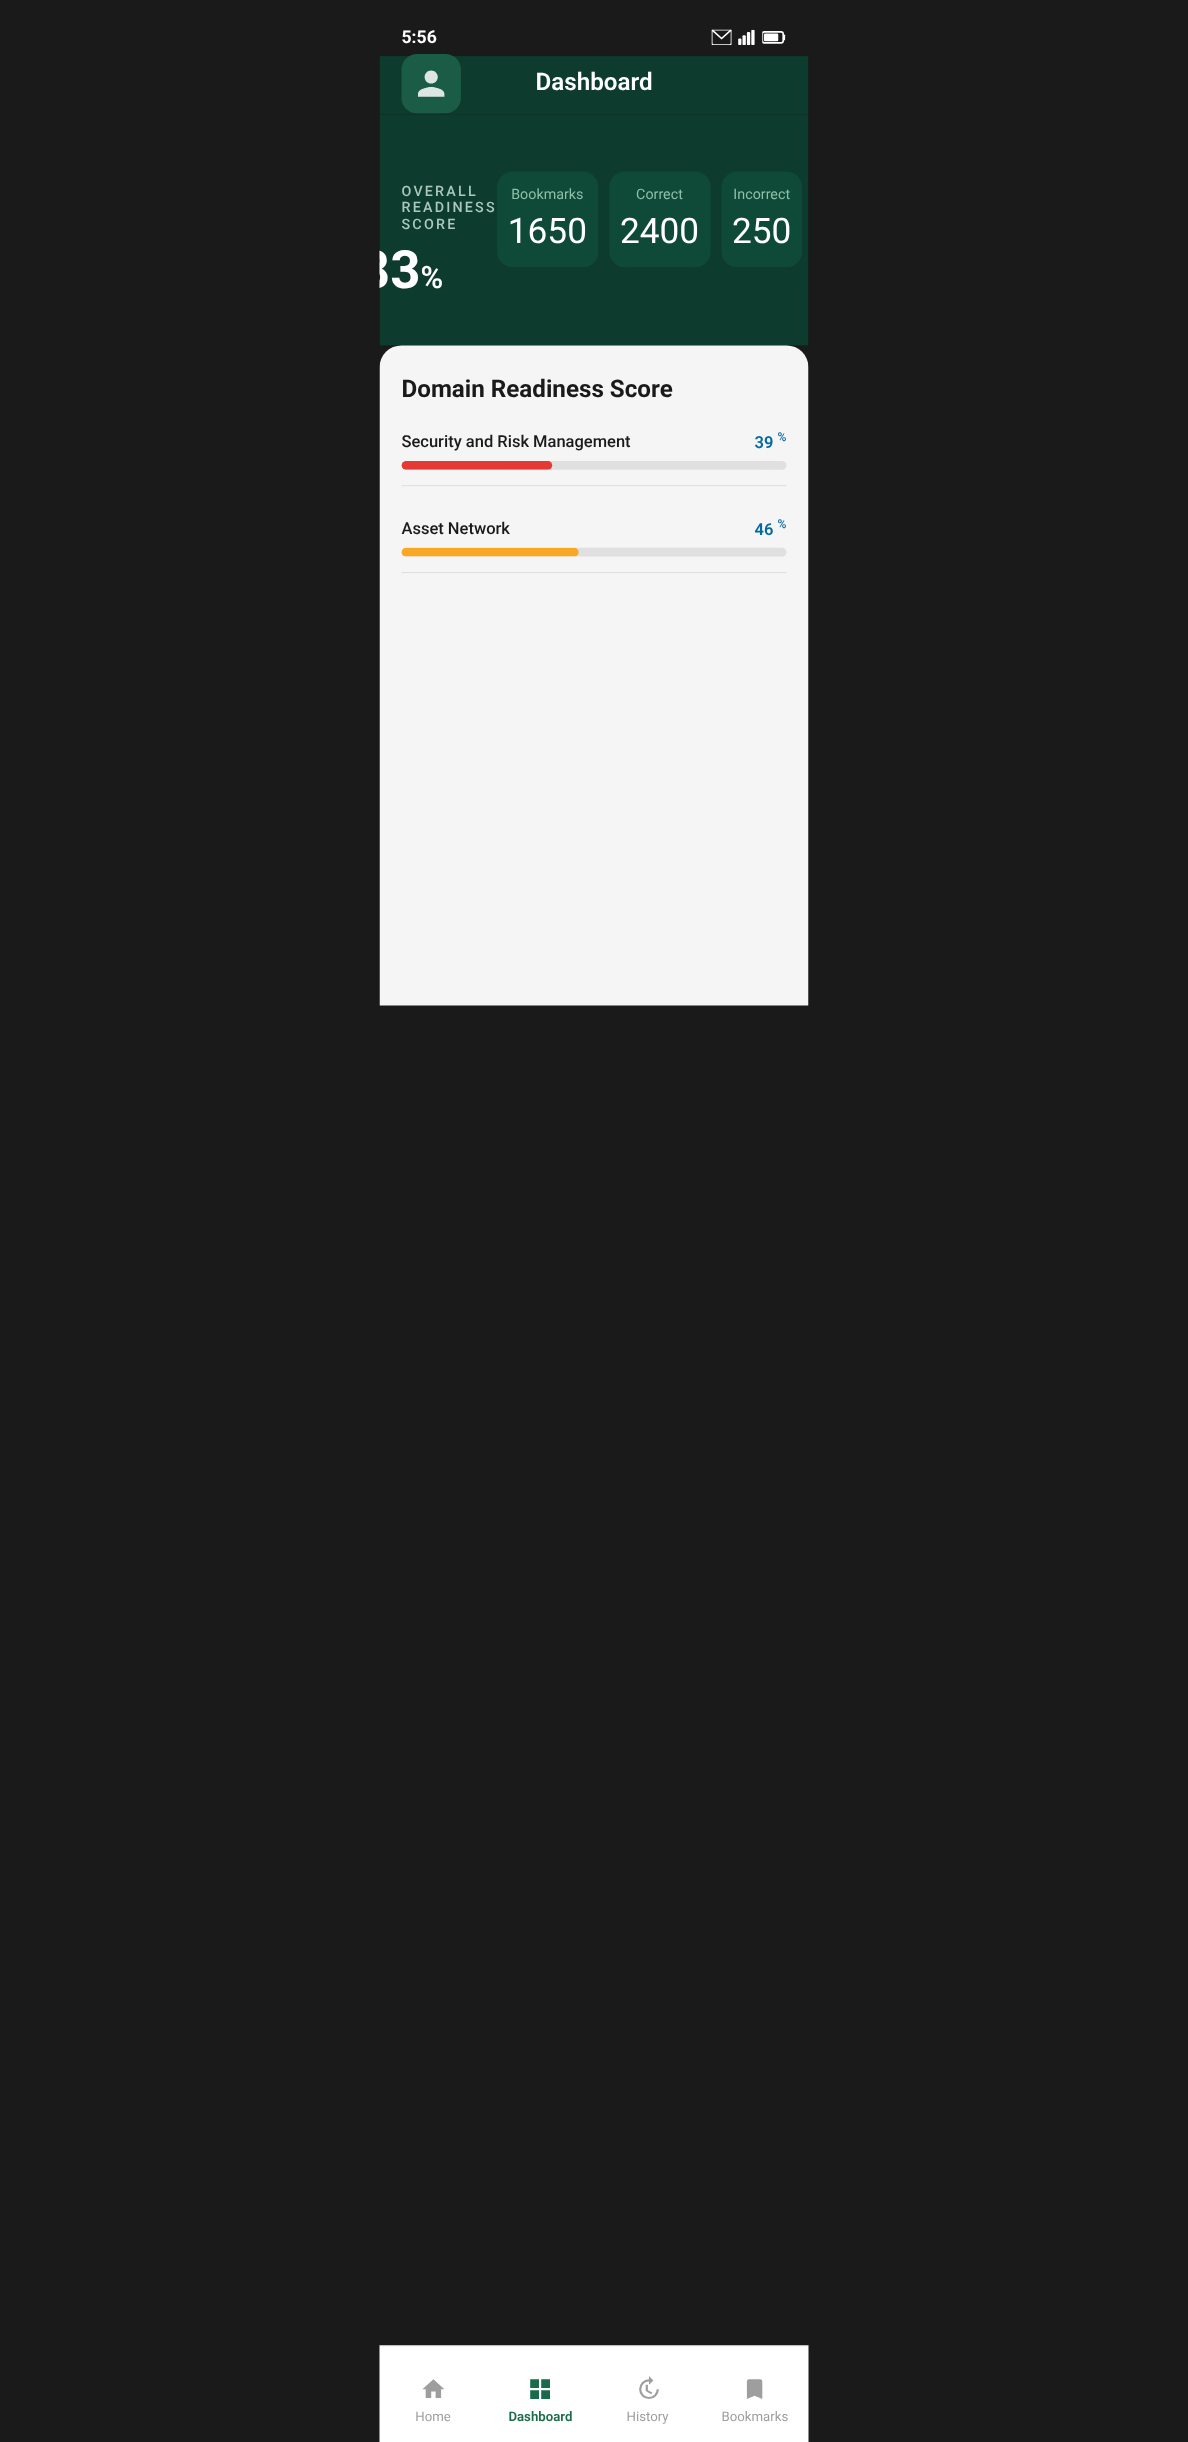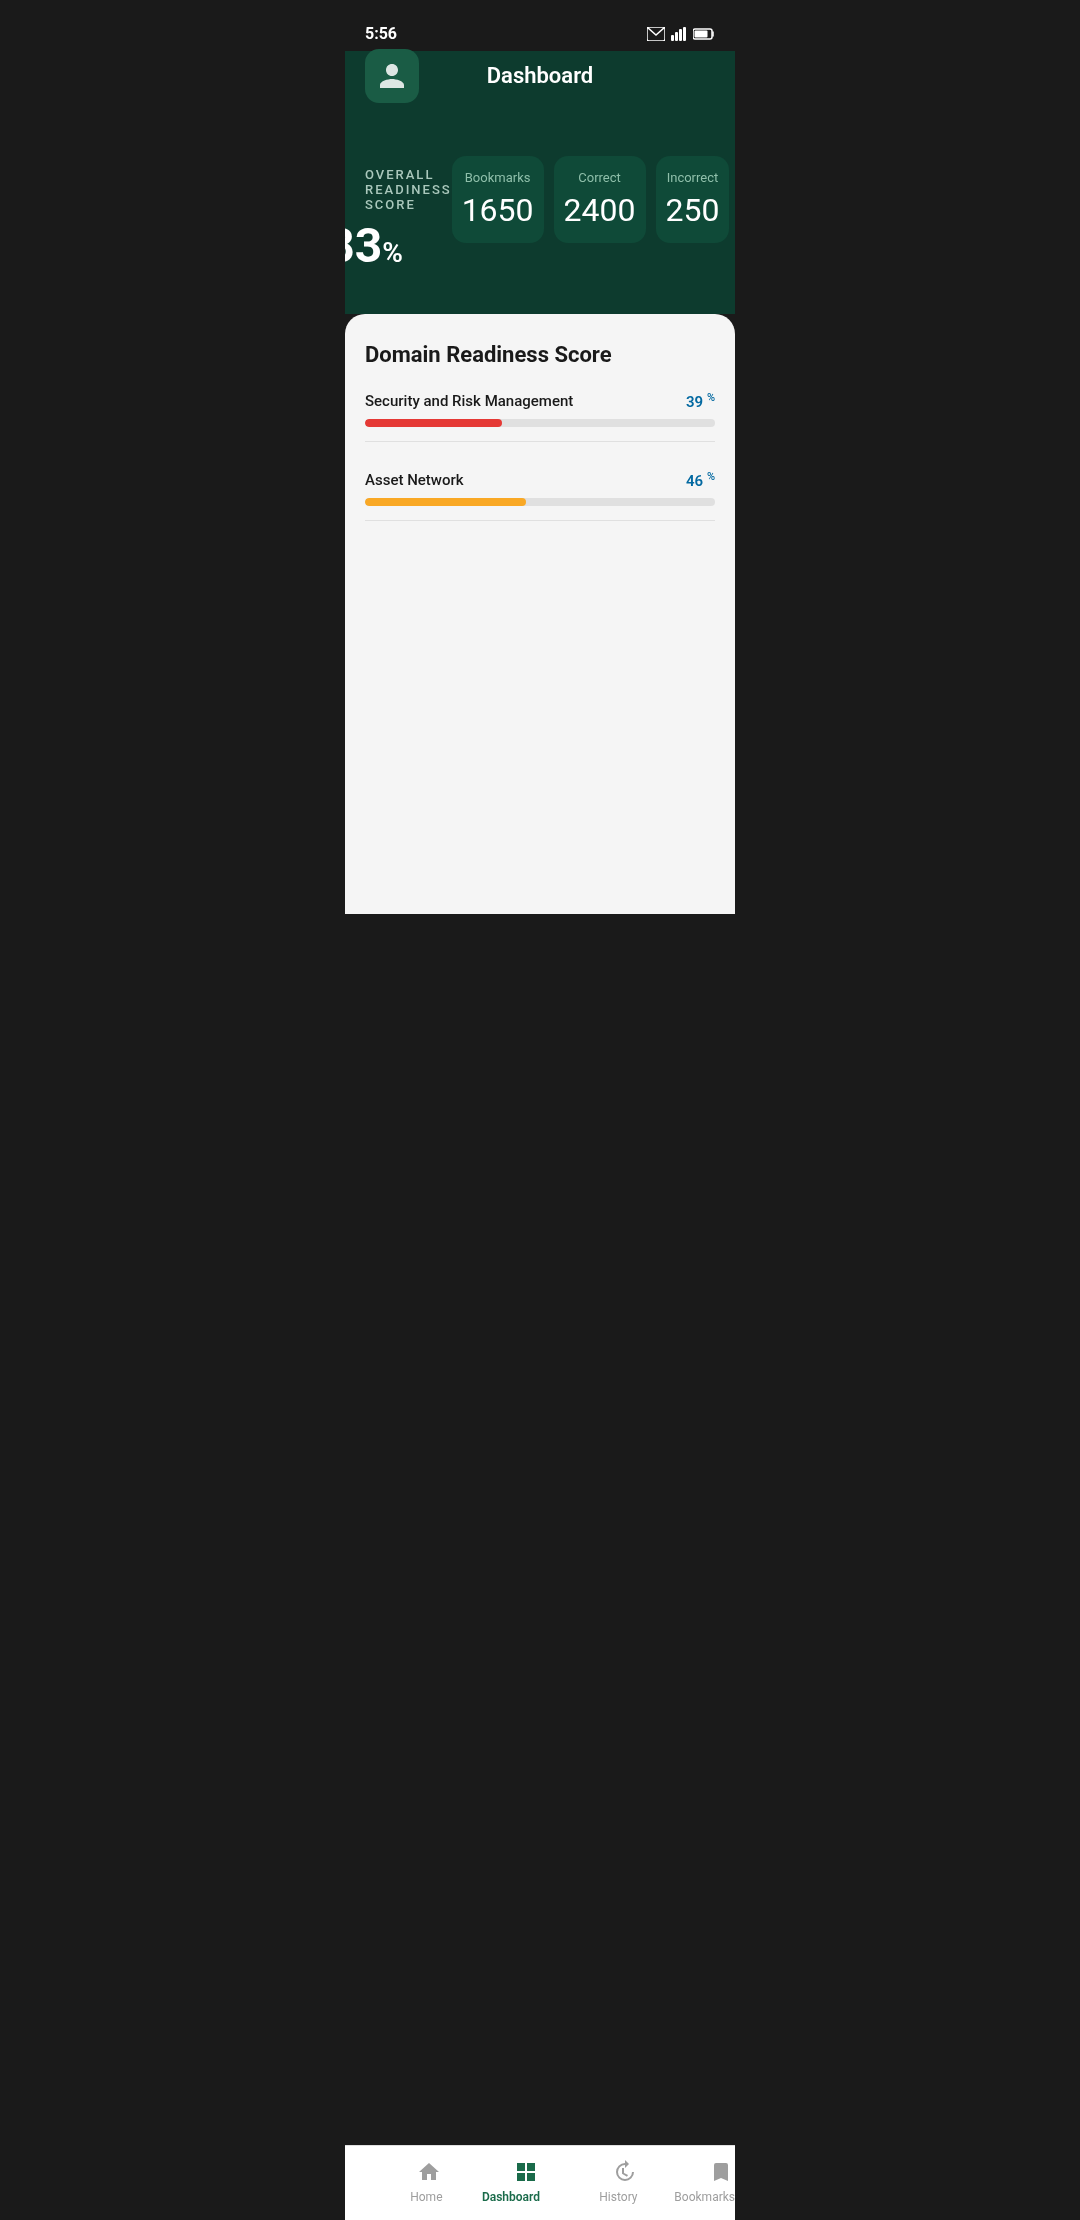--- a/index.html
+++ b/index.html
@@ -185,22 +185,22 @@
       transform: translateX(-50%);
       width: 390px;
       background: #fff;
       display: flex;
       border-top: 1px solid #e0e0e0;
     }
     .nav-item {
       flex: 1;
       display: flex;
       flex-direction: column;
-      align-items: flex-end;
-      padding: 12px 0 16px;
+      align-items: center;
+      padding: 25px 0 16px;
       cursor: pointer;
       gap: 4px;
     }
     .nav-item.active .nav-icon { color: #1a6b4a; }
     .nav-item.active .nav-label { color: #1a6b4a; font-weight: 600; }
     .nav-icon {
       width: 28px;
       height: 28px;
       display: flex;
       align-items: center;

